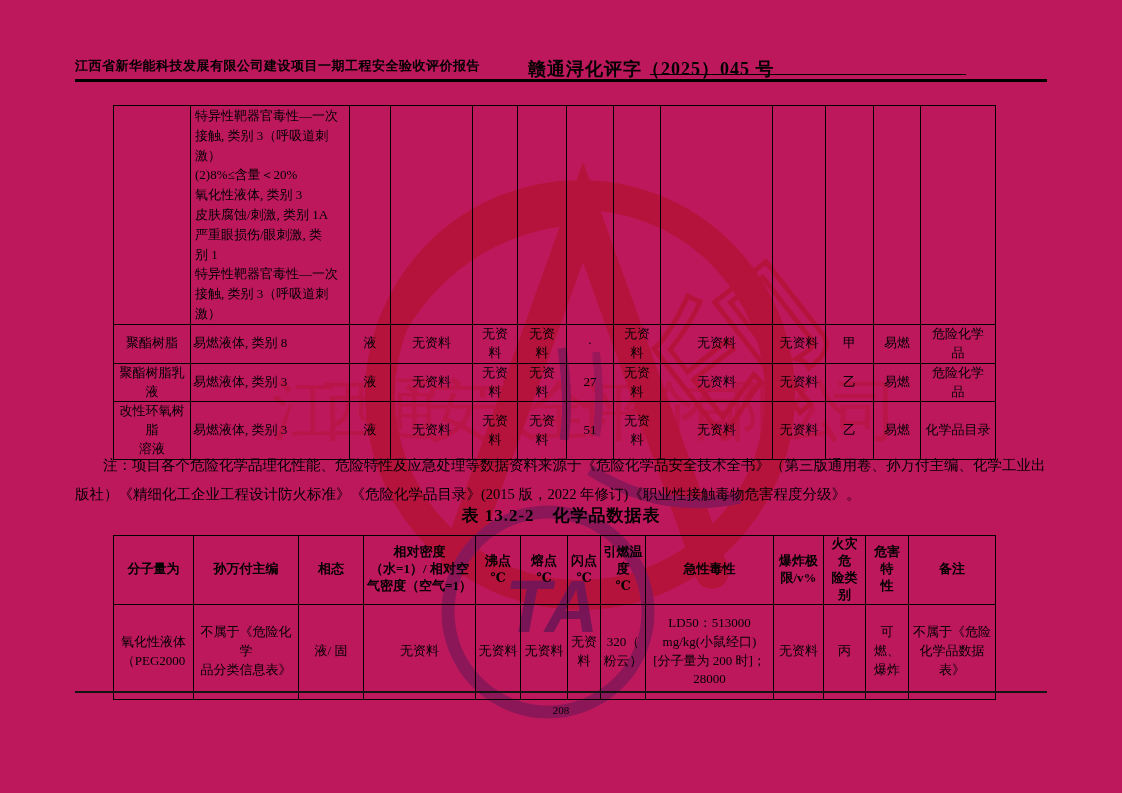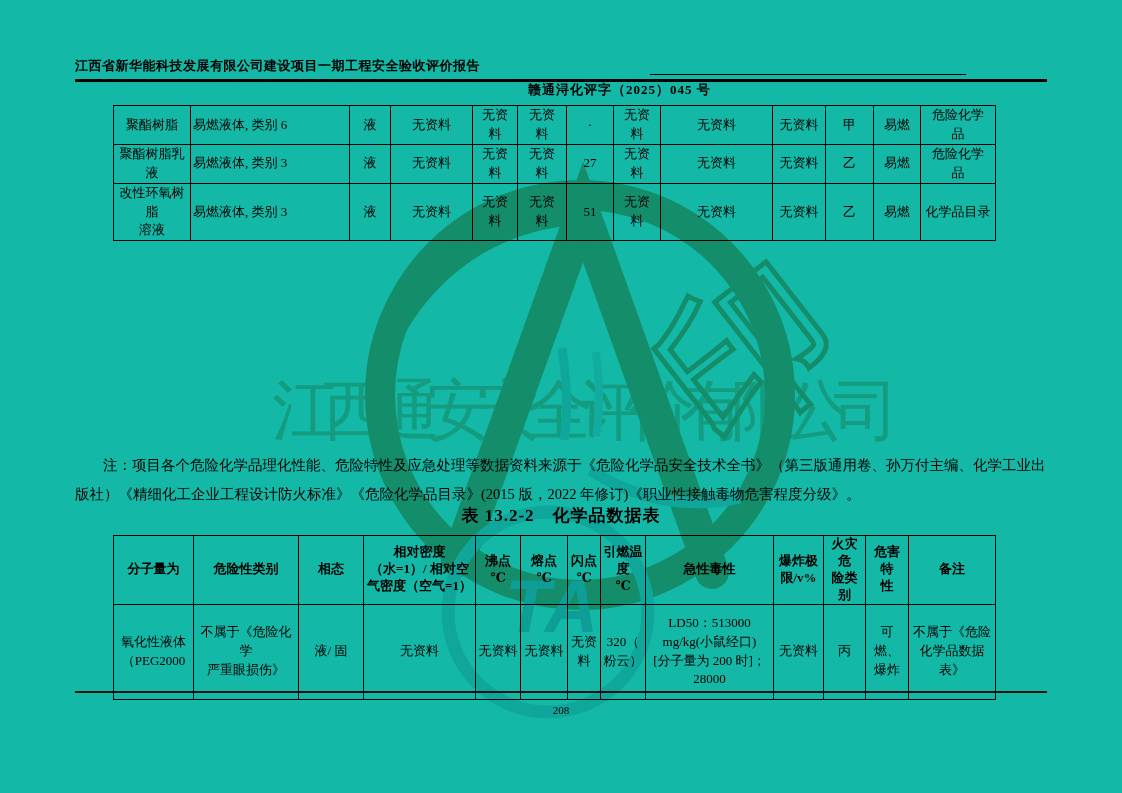--- a/index.html
+++ b/index.html
@@ -1,22 +1,22 @@
 <!DOCTYPE html>
 <html><head>
 <meta charset="utf-8">
 <style>
   html,body { margin:0; padding:0; background:#fff; }
   .page {
-    position:relative; width:1122px; height:793px; background:#14b8a6;
+    position:relative; width:1122px; height:793px; background:#be185d;
     font-family:"Liberation Serif","DejaVu Serif",serif; color:#000; overflow:hidden;
   }
   
   .hdr-left  { position:absolute; left:75px;  top:57px; font-size:13px; font-weight:bold; letter-spacing:0.5px; }
-  .hdr-right { position:absolute; left:528px; top:57px; font-size:13px; font-weight:bold; letter-spacing:1px;margin-top:24px; }
+  .hdr-right { position:absolute; left:528px; top:57px; font-size:18px; font-weight:bold; letter-spacing:1px; }
   .hdr-underline { position:absolute; left:650px; top:58px; width:316px; height:16px; border-bottom:1.5px solid #000; }
   .hdr-rule  { position:absolute; left:75px; top:79px; width:972px; border-top:3px solid #000; }
 
   
   table { border-collapse:collapse; table-layout:fixed; position:absolute; left:113px; }
   .t1 { top:105px; width:882px; }
   .t2 { top:535px; width:882px; }
   td, th {
     border:1px solid #000; padding:0 2px; text-align:center; vertical-align:middle;
     font-size:13px; line-height:1.45; white-space:pre-line; overflow:hidden; font-weight:normal;
@@ -60,23 +60,48 @@
         <col style="width:49px">
         <col style="width:47px">
         <col style="width:47px">
       <col style="width:112px">
         <col style="width:53px">
         <col style="width:48px">
         <col style="width:47px">
         <col style="width:75px">
     </colgroup>
     <tbody>
+        <tr class="r0">
+      <td></td>
+      <td class="left big">特异性靶器官毒性—一次
+接触, 类别 3（呼吸道刺
+激）
+(2)8%≤含量＜20%
+氧化性液体, 类别 3
+皮肤腐蚀/刺激, 类别 1A
+严重眼损伤/眼刺激, 类
+别 1
+特异性靶器官毒性—一次
+接触, 类别 3（呼吸道刺
+激）</td>
+      <td></td>
+      <td></td>
+      <td></td>
+      <td></td>
+      <td></td>
+      <td></td>
+      <td></td>
+      <td></td>
+      <td></td>
+      <td></td>
+      <td></td>
+    </tr>
     <tr class="r1">
       <td>聚酯树脂</td>
-      <td class="left">易燃液体, 类别 6</td>
+      <td class="left">易燃液体, 类别 8</td>
       <td>液</td>
       <td>无资料</td>
       <td>无资
 料</td>
       <td>无资
 料</td>
       <td>·</td>
       <td>无资
 料</td>
       <td>无资料</td>
@@ -144,21 +169,21 @@
         <col style="width:45px">
       <col style="width:128px">
         <col style="width:50px">
         <col style="width:42px">
         <col style="width:43px">
         <col style="width:87px">
     </colgroup>
     <tbody>
         <tr class="hr">
       <th>分子量为</th>
-      <th>危险性类别</th>
+      <th>孙万付主编</th>
       <th>相态</th>
       <th>相对密度
 （水=1）/ 相对空
 气密度（空气=1）</th>
       <th>沸点
 ℃</th>
       <th>熔点
 ℃</th>
       <th>闪点
 ℃</th>
@@ -172,21 +197,21 @@
 险类
 别</th>
       <th>危害特
 性</th>
       <th>备注</th>
     </tr>
     <tr class="dr">
       <td>氧化性液体
 （PEG2000</td>
       <td>不属于《危险化学
-严重眼损伤》</td>
+品分类信息表》</td>
       <td>液/ 固</td>
       <td>无资料</td>
       <td>无资料</td>
       <td>无资料</td>
       <td>无资
 料</td>
       <td>320（
 粉云）</td>
       <td>LD50：513000
 mg/kg(小鼠经口)

